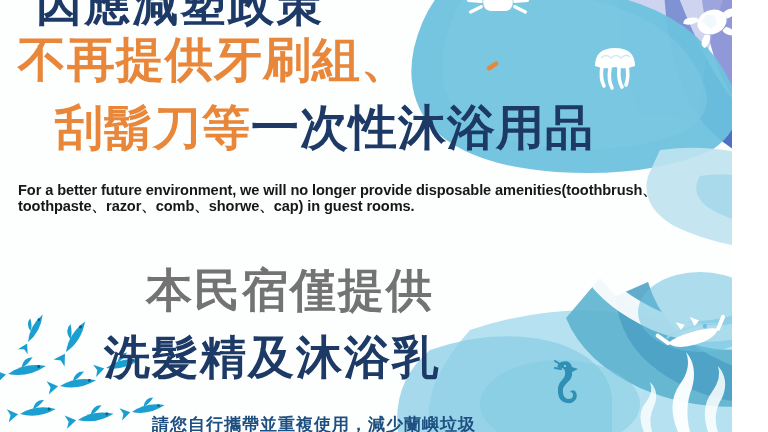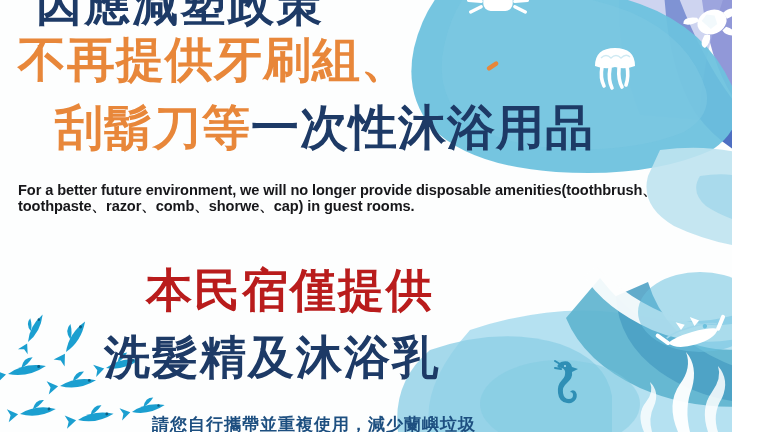--- a/index.html
+++ b/index.html
@@ -85,21 +85,21 @@
     color: #17171a;
     letter-spacing: -0.1px;
     white-space: normal;
   }
 
   .l-blue1 {
     left: 146px;
     top: 263px;
     font-size: 46px;
     line-height: 54px;
-    color: #b91c1c;
+    color: #737373;
     letter-spacing: 2px;
   }
 
   .l-blue2 {
     left: 104px;
     top: 330px;
     font-size: 46px;
     line-height: 54px;
     color: #1d3a66;
     letter-spacing: 2px;

